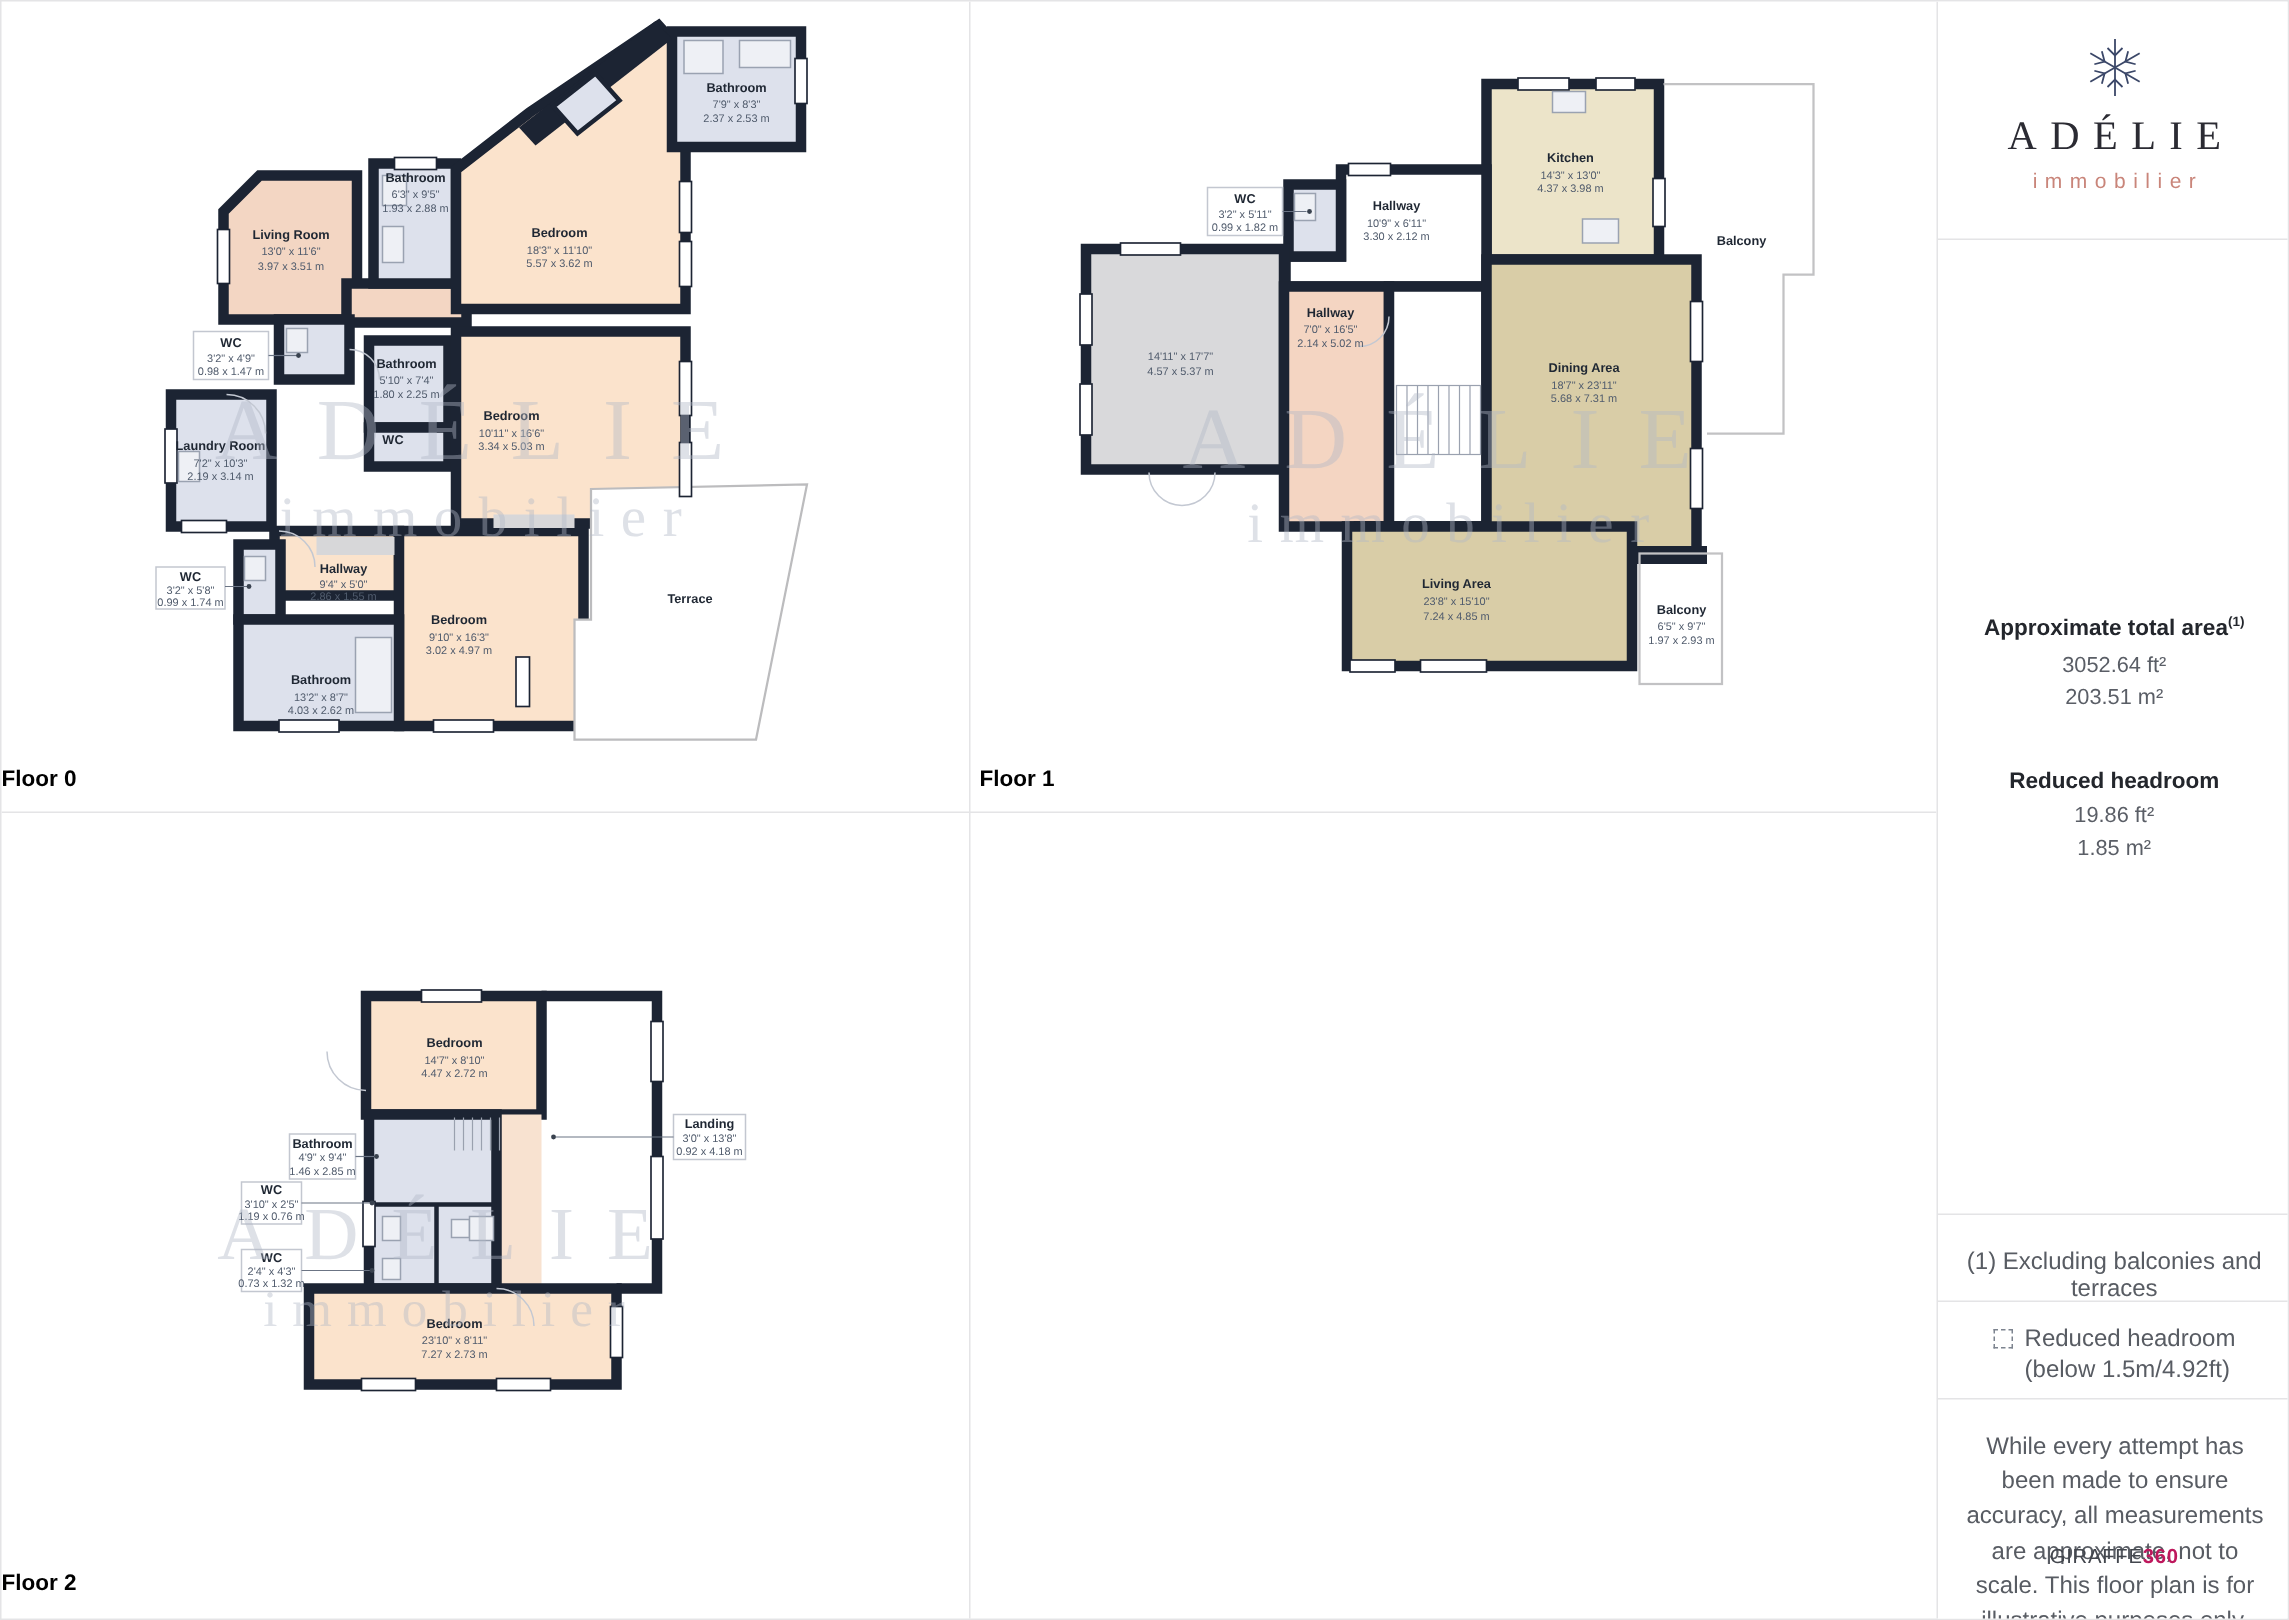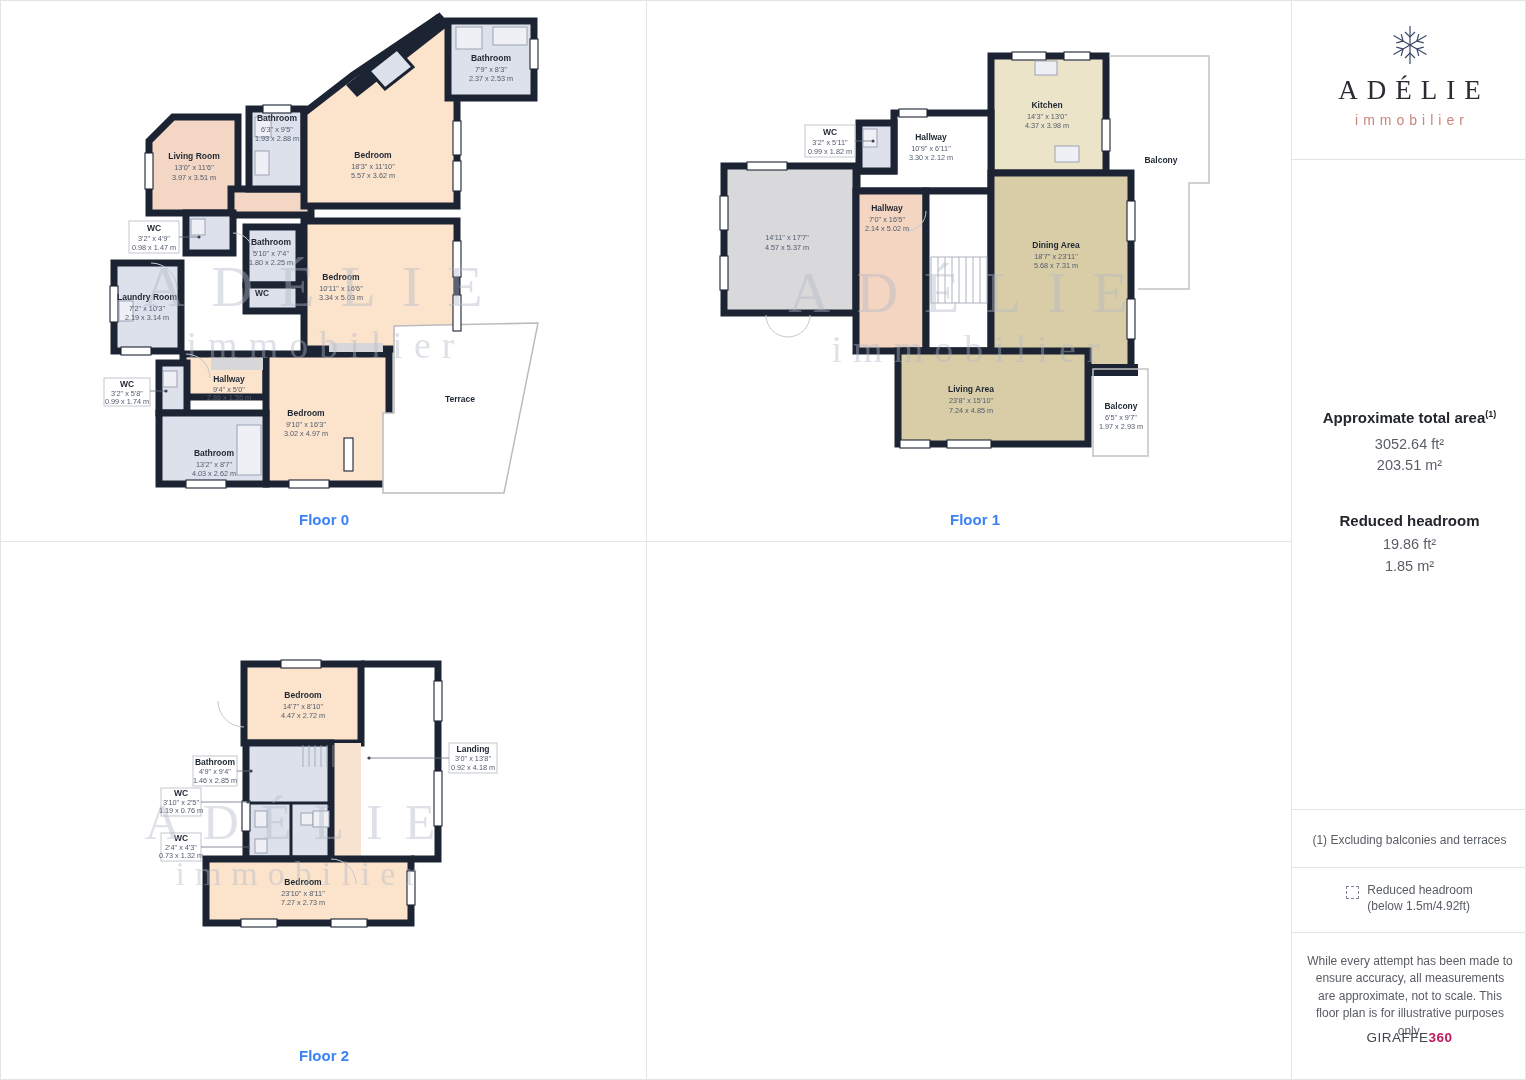--- a/index.html
+++ b/index.html
@@ -2,21 +2,21 @@
 <html><head>
 <meta charset="utf-8">
 <style>
   html,body{margin:0;padding:0;background:#fff;}
   #canvas{position:relative;width:1526px;height:1080px;background:#fff;
     border:1px solid #e4e4e6;box-sizing:border-box;overflow:hidden;
     font-family:"Liberation Sans",sans-serif;}
   .vline{position:absolute;width:1px;background:#e4e4e6;top:0;height:1080px;}
   .hline{position:absolute;height:1px;background:#e4e4e6;left:0;width:1290px;}
   .plan{position:absolute;}
-  .floor-label{position:absolute;text-align:center;font-weight:700;font-size:15px;color:#3b82f6;}
+  .floor-label{position:absolute;font-weight:700;font-size:15px;color:#000000;}
   
   .wall{stroke:#1c2433;stroke-width:7;stroke-linejoin:miter;}
   .wall-thin{stroke:#1c2433;stroke-width:3;}
   .wallfill{fill:#1c2433;}
   .wallline{fill:none;stroke:#1c2433;stroke-width:7;}
   .c-liv{fill:#f3d6c3}.c-bed{fill:#fbe3cc}.c-bath{fill:#dde1ec}.c-kit{fill:#ece4c9}
   .c-tan{fill:#d9cda7}.c-gray{fill:#d9d9db}.c-hall{fill:#f4d5c2}.c-white{fill:#ffffff}
   .c-peachlight{fill:#f8e2d0}
   .terrace{fill:#fff;stroke:#bcbcbe;stroke-width:1.5}
   .openline{fill:none;stroke:#c2c2c4;stroke-width:1.5}
@@ -36,21 +36,21 @@
   
   #sidebar{position:absolute;left:1290px;top:0;width:236px;height:1080px;background:#fff;}
   .sb-div{position:absolute;left:0;width:100%;height:1px;background:#e4e4e6;}
   .sb-abs{position:absolute;left:0;width:100%;text-align:center;}
   .logo-name{font-family:"Liberation Serif",serif;font-size:27px;letter-spacing:9px;
      color:#2b2b33;text-indent:9px;}
   .logo-tag{font-size:14px;letter-spacing:5px;color:#c9857a;text-indent:5px;}
   .sb-h{font-weight:700;font-size:15px;color:#23262c;text-align:center;}
   .sb-h sup{font-size:9px;}
   .sb-v{font-size:14.5px;color:#5a5e66;}
-  .sb-small{font-size:12px;color:#585c63;}
+  .sb-small{font-size:16px;color:#585c63;}
   .legend-row{display:flex;justify-content:center;align-items:flex-start;gap:8px;}
   .dash-box{width:11px;height:11px;border:1px dashed #7d848f;margin-top:3px;flex:none;}
   .disclaimer{width:206px;margin:0 auto;line-height:1.45;}
   .giraffe{font-size:13.5px;letter-spacing:.5px;color:#43474e;}
   .giraffe b{color:#be185d;}
 </style>
 </head>
 <body>
 
 <div id="canvas">

